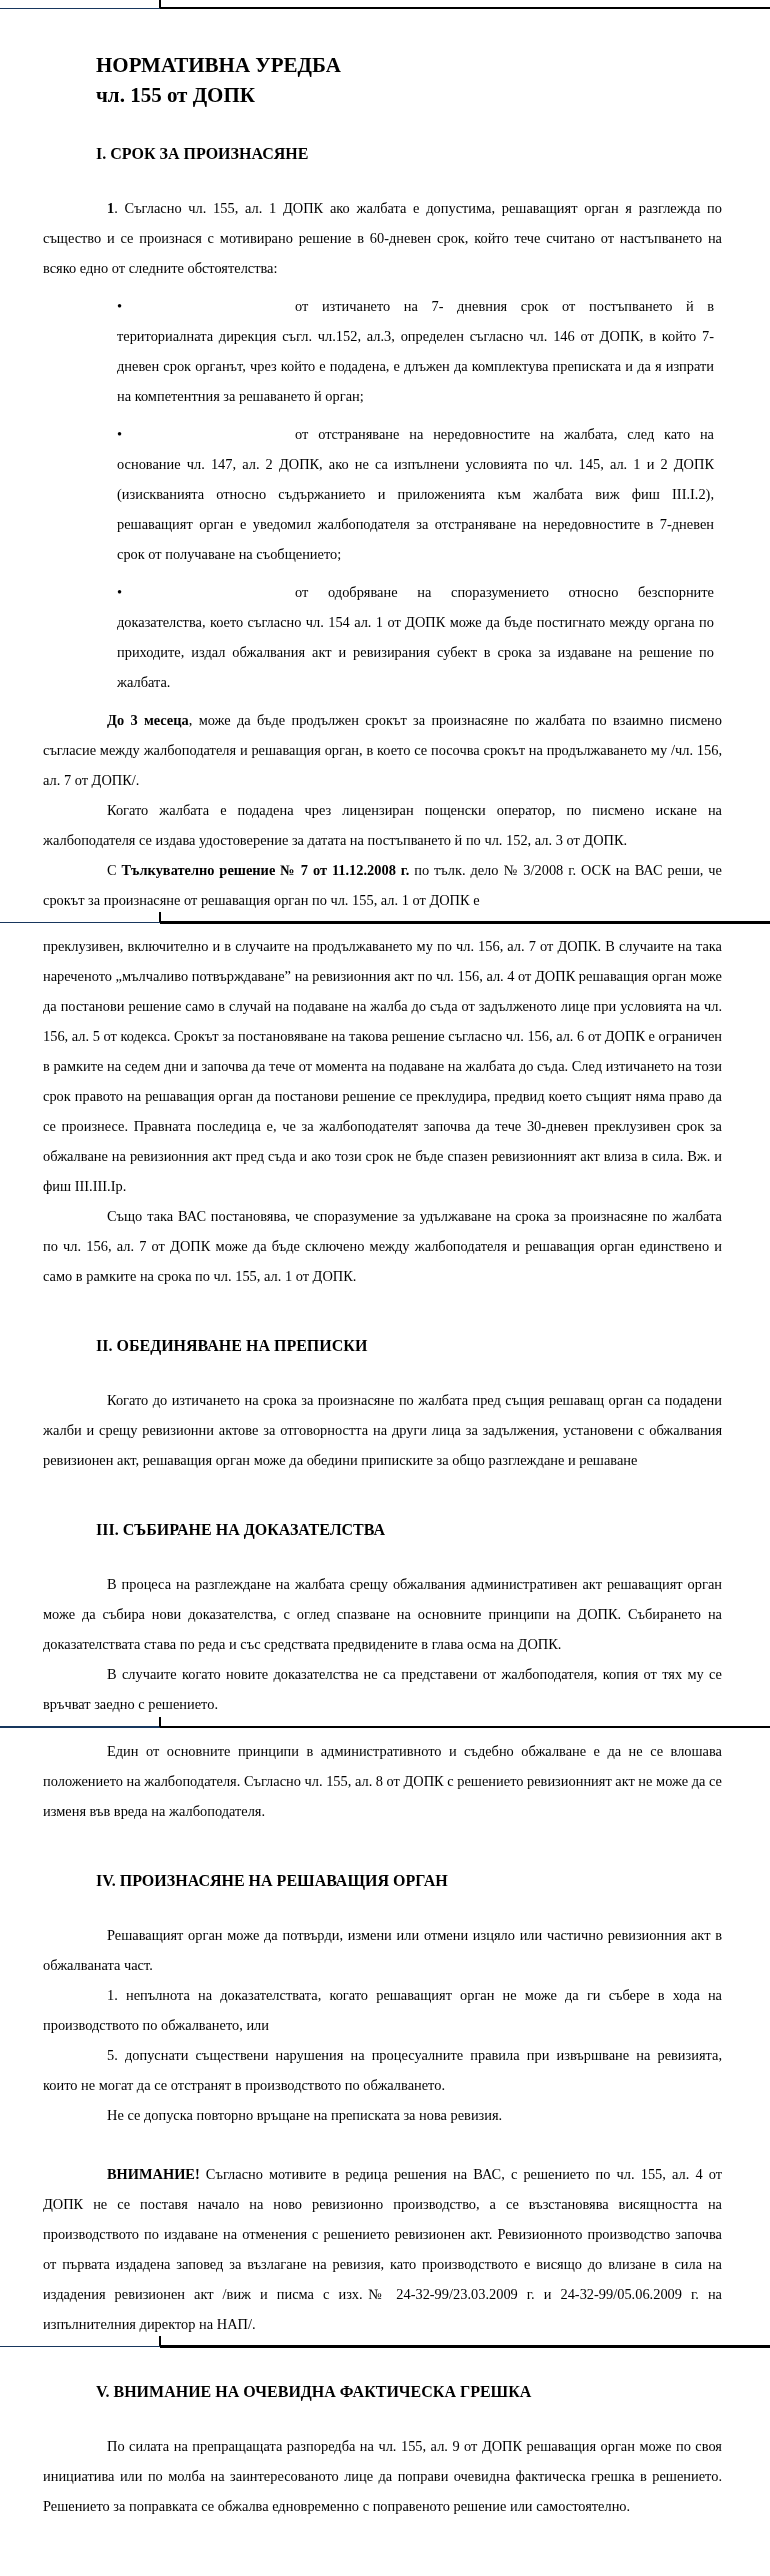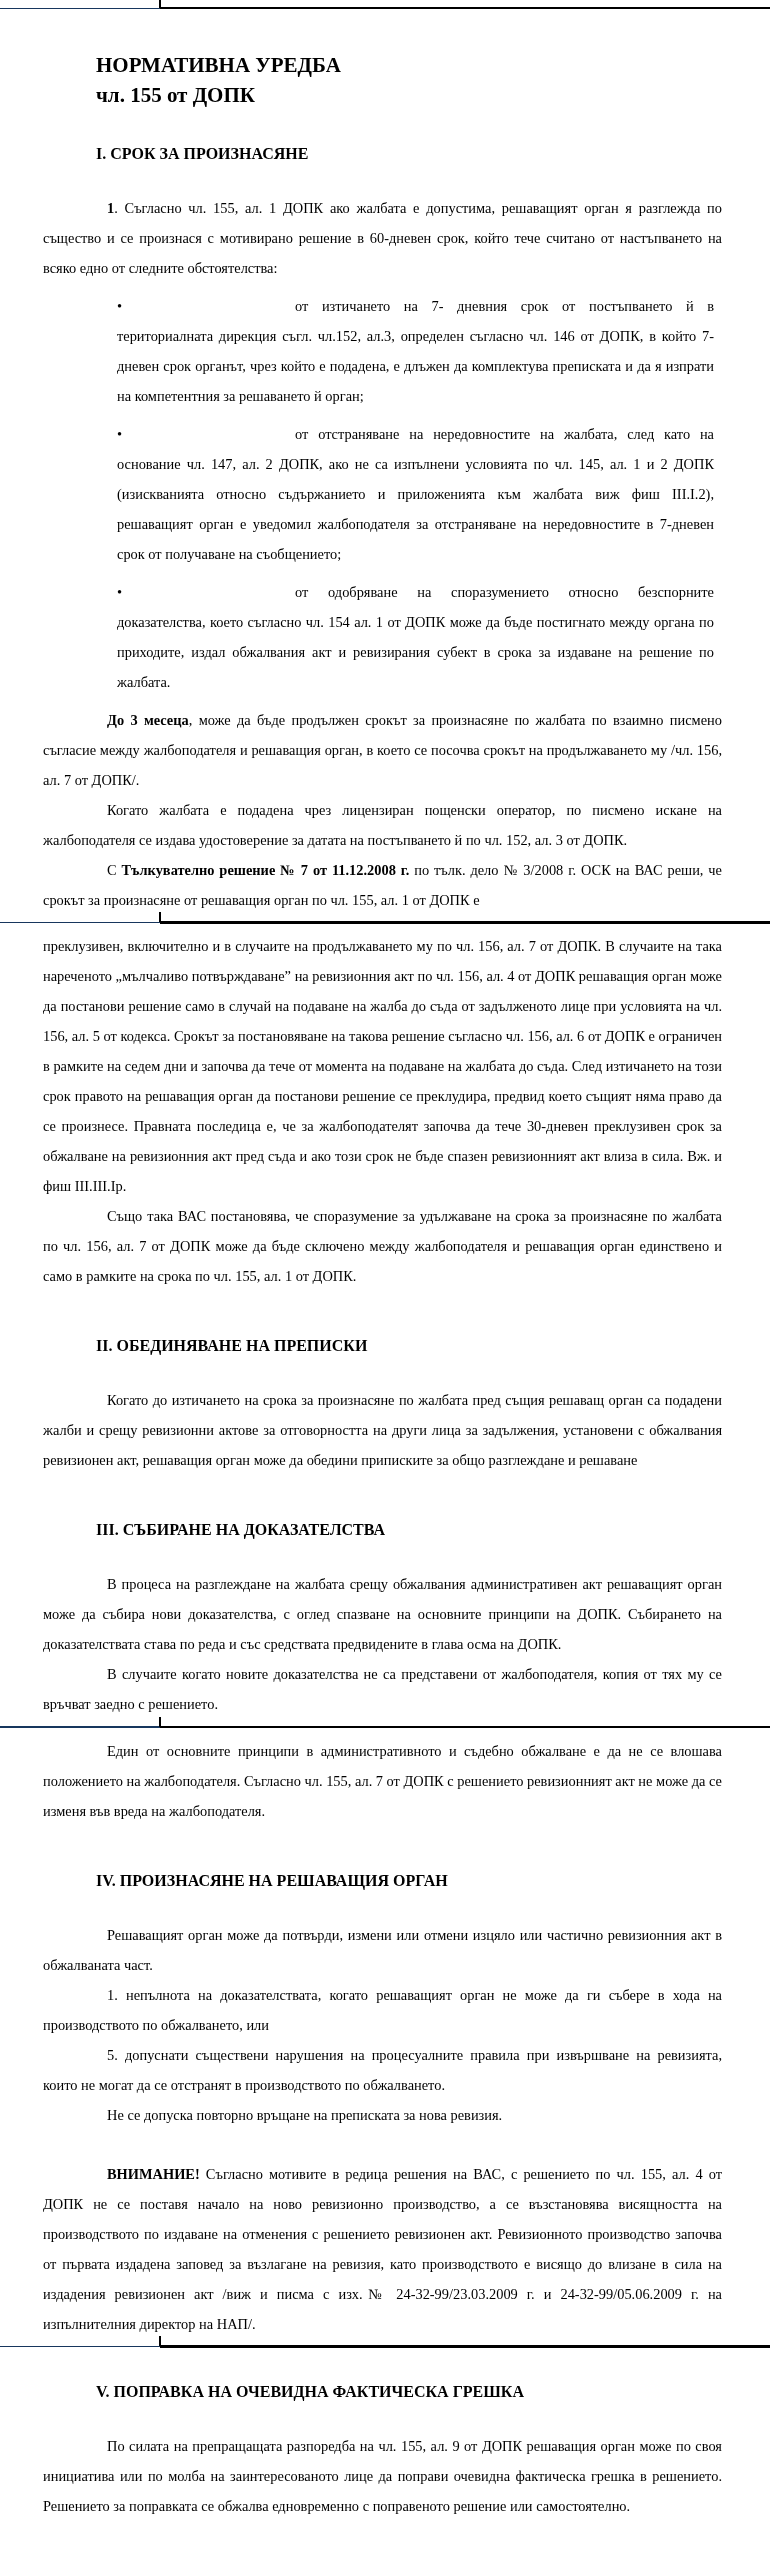--- a/index.html
+++ b/index.html
@@ -119,29 +119,29 @@
       <p class="doc-heading" style="margin-top: 40px;"><b>II. ОБЕДИНЯВАНЕ НА ПРЕПИСКИ</b></p>
       <p class="para">Когато до изтичането на срока за произнасяне по жалбата пред същия решаващ орган са подадени жалби и срещу ревизионни актове за отговорността на други лица за задължения, установени с обжалвания ревизионен акт, решаващия орган може да обедини приписките за общо разглеждане и решаване</p>
       <p class="doc-heading" style="margin-top: 40px;"><b>III. СЪБИРАНЕ НА ДОКАЗАТЕЛСТВА</b></p>
       <p class="para">В процеса на разглеждане на жалбата срещу обжалвания административен акт решаващият орган може да събира нови доказателства, с оглед спазване на основните принципи на ДОПК. Събирането на доказателствата става по реда и със средствата предвидените в глава  осма на ДОПК.</p>
       <p class="para">В случаите когато новите доказателства не са представени от жалбоподателя, копия от тях му се връчват заедно с решението.</p>
       <div class="page-sep">
         <span class="sep-blue"></span>
         <span class="sep-black"></span>
         <span class="sep-tick"></span>
       </div>
-      <p class="para">Един от основните  принципи в административното и съдебно обжалване е да не се влошава положението на жалбоподателя.  Съгласно чл. 155, ал. 7 от ДОПК с  решението ревизионният акт не може да се изменя във вреда на жалбоподателя.</p>
+      <p class="para">Един от основните  принципи в административното и съдебно обжалване е да не се влошава положението на жалбоподателя.  Съгласно чл. 155, ал. 8 от ДОПК с  решението ревизионният акт не може да се изменя във вреда на жалбоподателя.</p>
       <p class="doc-heading" style="margin-top: 40px;"><b>IV. ПРОИЗНАСЯНЕ НА РЕШАВАЩИЯ ОРГАН</b></p>
       <p class="para">Решаващият орган може да потвърди, измени или отмени изцяло или частично ревизионния акт в обжалваната част.</p>
       <p class="para">1. непълнота на доказателствата, когато решаващият орган не може да ги събере в хода на производството по обжалването, или</p>
       <p class="para">5. допуснати съществени нарушения на процесуалните правила при извършване на ревизията, които не могат да се отстранят в производството по обжалването.</p>
       <p class="para">Не се допуска повторно връщане на преписката за нова ревизия.</p>
       <p class="para" style="margin-top: 29px;"><b>ВНИМАНИЕ!</b> Съгласно мотивите в редица решения на ВАС, с решението по чл. 155, ал. 4 от ДОПК не се поставя начало на ново ревизионно производство, а се възстановява висящността на производството по издаване на отменения с решението ревизионен акт. Ревизионното производство започва от първата издадена заповед за възлагане на ревизия, като производството е висящо до влизане в сила на издадения ревизионен акт /виж и писма с изх.№ 24-32-99/23.03.2009 г. и 24-32-99/05.06.2009 г. на изпълнителния директор на НАП/.</p>
       <div class="page-sep">
         <span class="sep-blue"></span>
         <span class="sep-black"></span>
         <span class="sep-tick"></span>
       </div>
-      <p class="doc-heading" style="margin-top: 29px;"><b>V. ПОПРАВКА НА ОЧЕВИДНА ФАКТИЧЕСКА ГРЕШКА</b></p>
+      <p class="doc-heading" style="margin-top: 29px;"><b>V. ВНИМАНИЕ НА ОЧЕВИДНА ФАКТИЧЕСКА ГРЕШКА</b></p>
       <p class="para">По силата на препращащата разпоредба на чл. 155, ал. 9 от ДОПК решаващия орган може по своя инициатива или по молба на заинтересованото лице да поправи очевидна фактическа грешка в решението. Решението за поправката се обжалва едновременно с поправеното решение или самостоятелно.</p>
     </div>
 </div>
 
 
 </body></html>

